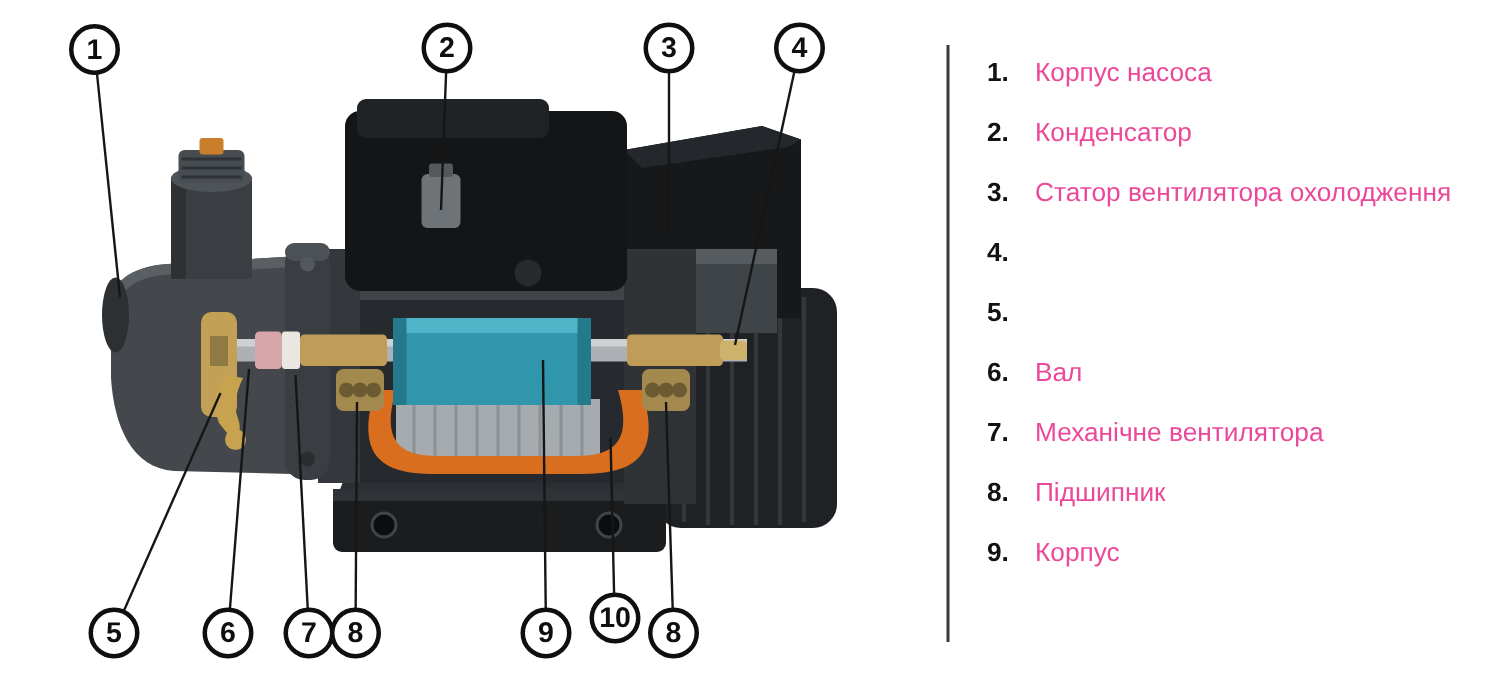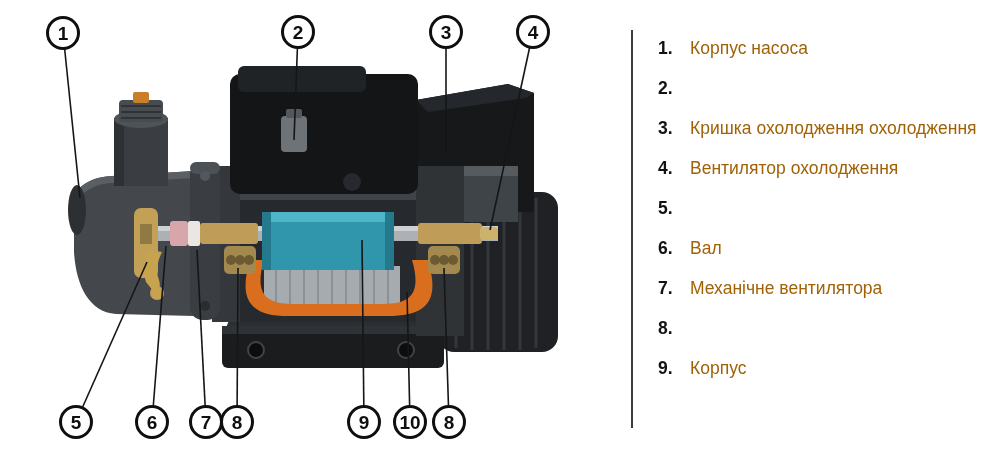--- a/index.html
+++ b/index.html
@@ -12,21 +12,21 @@
     border:3px solid #0f0f0f; border-radius:50%;
     background:#ffffff; color:#0f0f0f;
     display:flex; align-items:center; justify-content:center;
     font-weight:bold; font-size:19px; line-height:1;
     transform:translate(-50%,-50%);
   }
   .divider { position:absolute; left:631px; top:30px; width:2px; height:398px; background:#3b3b3b; }
   .legend { position:absolute; left:658px; top:28px; width:340px; }
   .legend-item { display:flex; align-items:center; height:40px; white-space:nowrap; }
   .legend-num { flex:0 0 32px; font-weight:bold; font-size:17.5px; color:#121212; }
-  .legend-label { font-size:17.5px; color:#a16207; }
+  .legend-label { font-size:17.5px; color:#ec4899; }
 </style>
 </head>
 <body>
 
 <div class="canvas">
 
   <div class="diagram-area">
     <svg width="630" height="452" viewBox="0 0 630 452">
 
       <g>
@@ -167,59 +167,60 @@
       </div>
     <div class="callout" style="left:206px; top:422px;">
         <span>7</span>
       </div>
     <div class="callout" style="left:237px; top:422px;">
         <span>8</span>
       </div>
     <div class="callout" style="left:364px; top:422px;">
         <span>9</span>
       </div>
-    <div class="callout" style="left:410px; top:422px;">
+    <div class="callout" style="left:410px; top:412px;">
         <span>10</span>
       </div>
     <div class="callout" style="left:449px; top:422px;">
         <span>8</span>
       </div>
   </div>
 
   <div class="divider"></div>
 
   <div class="legend">
     <div class="legend-item">
         <span class="legend-num">1.</span>
         <span class="legend-label">Корпус насоса</span>
       </div>
     <div class="legend-item">
         <span class="legend-num">2.</span>
+        <span class="legend-label">Конденсатор</span>
       </div>
     <div class="legend-item">
         <span class="legend-num">3.</span>
-        <span class="legend-label">Кришка охолодження охолодження</span>
+        <span class="legend-label">Статор вентилятора охолодження</span>
       </div>
     <div class="legend-item">
         <span class="legend-num">4.</span>
-        <span class="legend-label">Вентилятор охолодження</span>
       </div>
     <div class="legend-item">
         <span class="legend-num">5.</span>
       </div>
     <div class="legend-item">
         <span class="legend-num">6.</span>
         <span class="legend-label">Вал</span>
       </div>
     <div class="legend-item">
         <span class="legend-num">7.</span>
         <span class="legend-label">Механічне вентилятора</span>
       </div>
     <div class="legend-item">
         <span class="legend-num">8.</span>
+        <span class="legend-label">Підшипник</span>
       </div>
     <div class="legend-item">
         <span class="legend-num">9.</span>
         <span class="legend-label">Корпус</span>
       </div>
   </div>
 
 </div>
 
 </body></html>

